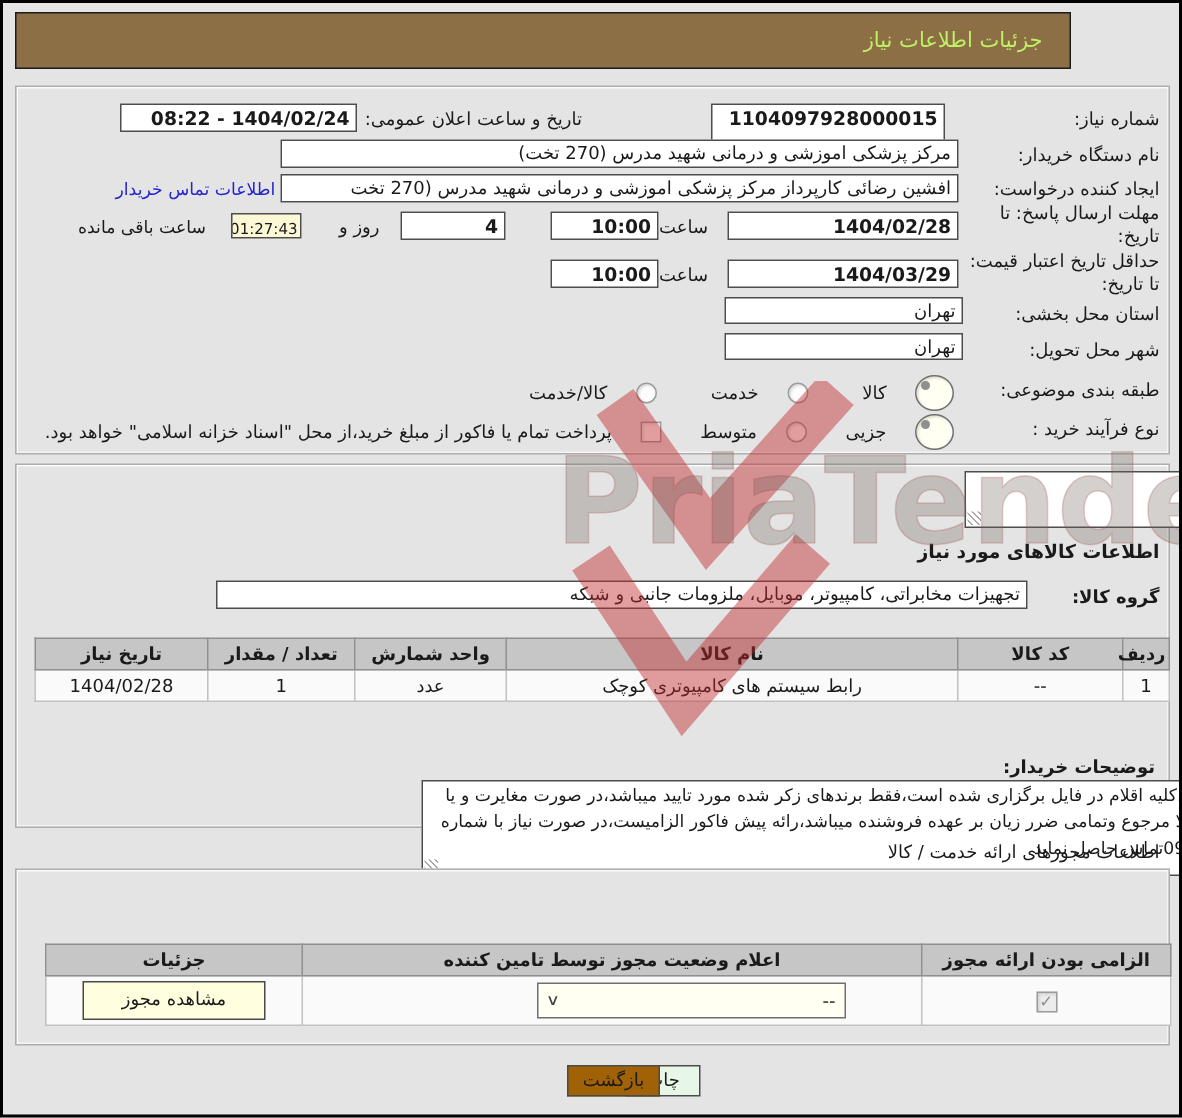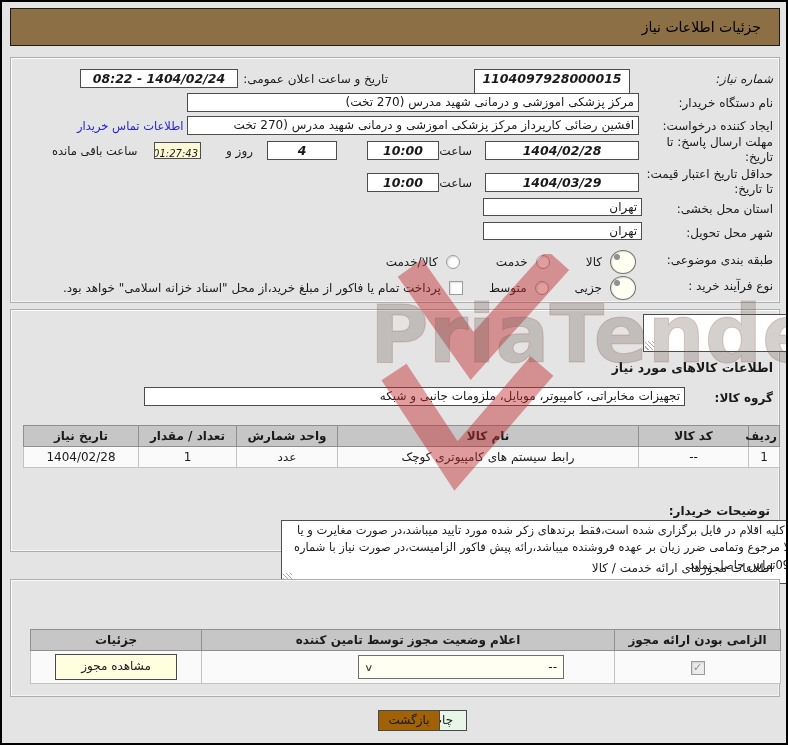--- a/index.html
+++ b/index.html
@@ -6,46 +6,46 @@
   body{
     width:788px;height:745px;position:relative;overflow:hidden;
     background:#e4e4e4;
     font-family:"DejaVu Sans","Liberation Sans",sans-serif;
     direction:rtl;color:#1a1a1a;box-sizing:border-box;
     border:2px solid #000;
   }
   .abs{position:absolute;box-sizing:border-box;}
   
   .titlebar{
-    left:8px;top:6px;width:770px;height:38px;line-height:36px;
-    background:#8c6f45;border:1px solid #1c1c1c;color:#000000;
+    left:8px;top:6px;width:704px;height:38px;line-height:36px;
+    background:#8c6f45;border:1px solid #1c1c1c;color:#bef264;
     font-size:14px;padding:0 18px;text-align:right;
   }
   
   .gbox{
     left:8px;width:770px;background:#e4e4e4;
     border:1px solid #aeaeae;
     box-shadow:inset 1px 1px 0 rgba(255,255,255,.85), inset -1px -1px 0 rgba(255,255,255,.6);
   }
   
   .lbl{font-size:12px;text-align:right;line-height:15px;white-space:nowrap;}
   .lbl.wrap{white-space:normal;}
   .bold{font-weight:bold;}
   
   .tb{
     background:#fff;border:1px solid #4d4d4d;font-size:12px;
     padding:1px 4px;overflow:hidden;white-space:nowrap;text-align:right;
   }
-  .tb.center{text-align:center;font-style:italic;}
+  .tb.center{}
   .tb.num{font-weight:bold;font-size:12.5px;}
   .tb.small{font-size:10px;padding:5px 2px;}
   .link{color:#2424d0;font-size:11.5px;cursor:pointer;white-space:nowrap;}
   
   .optrow{display:flex;flex-direction:row;align-items:center;font-size:12px;}
-  .opt{display:flex;align-items:center;gap:8px;}
+  .opt{display:flex;align-items:center;gap:19px;}
   .radio{
     width:12px;height:12px;border-radius:50%;
     background:#fdfdfd;border:1px solid #9a9a9a;display:inline-block;position:relative;
     box-shadow:inset 1px 1px 2px rgba(0,0,0,.15);
   }
   .radio.sel::after{
     content:"";position:absolute;left:3px;top:3px;width:6px;height:6px;border-radius:50%;background:#8f8f8f;
   }
   .chk{
     width:12px;height:12px;background:#fdfdfd;border:1px solid #9a9a9a;display:inline-block;
@@ -92,21 +92,21 @@
   .wm{left:170px;top:252px;width:618px;height:250px;pointer-events:none;z-index:60;}
   .section-title{font-size:12.5px;}
 </style>
 </head>
 <body>
 
 <div class="abs titlebar">جزئیات اطلاعات نیاز</div>
 
 <div class="abs gbox" style="top:55px;height:246px;"></div>
 
-<div class="abs lbl" style="right:13px;top:70px;font-style:italic;">شماره نیاز:</div>
+<div class="abs lbl" style="right:13px;top:70px;">شماره نیاز:</div>
 <div class="abs tb center num" style="left:472px;top:67px;width:156px;height:30px;">1104097928000015</div>
 <div class="abs lbl" style="right:398px;top:70px;">تاریخ و ساعت اعلان عمومی:</div>
 <div class="abs tb center num" style="left:78px;top:67px;width:158px;height:19px;">1404/02/24 - 08:22</div>
 
 <div class="abs lbl" style="right:13px;top:94px;">نام دستگاه خریدار:</div>
 <div class="abs tb" style="left:185px;top:91px;width:452px;height:19px;">مرکز پزشکی  اموزشی و درمانی شهید مدرس (270 تخت)</div>
 
 <div class="abs lbl" style="right:13px;top:117px;">ایجاد کننده درخواست:</div>
 <div class="abs tb" style="left:185px;top:114px;width:452px;height:19px;padding-left:20px;">افشین رضائی کارپرداز مرکز پزشکی  اموزشی و درمانی شهید مدرس (270 تخت</div>
 <div class="abs link" style="left:75px;top:117px;">اطلاعات تماس خریدار</div>

